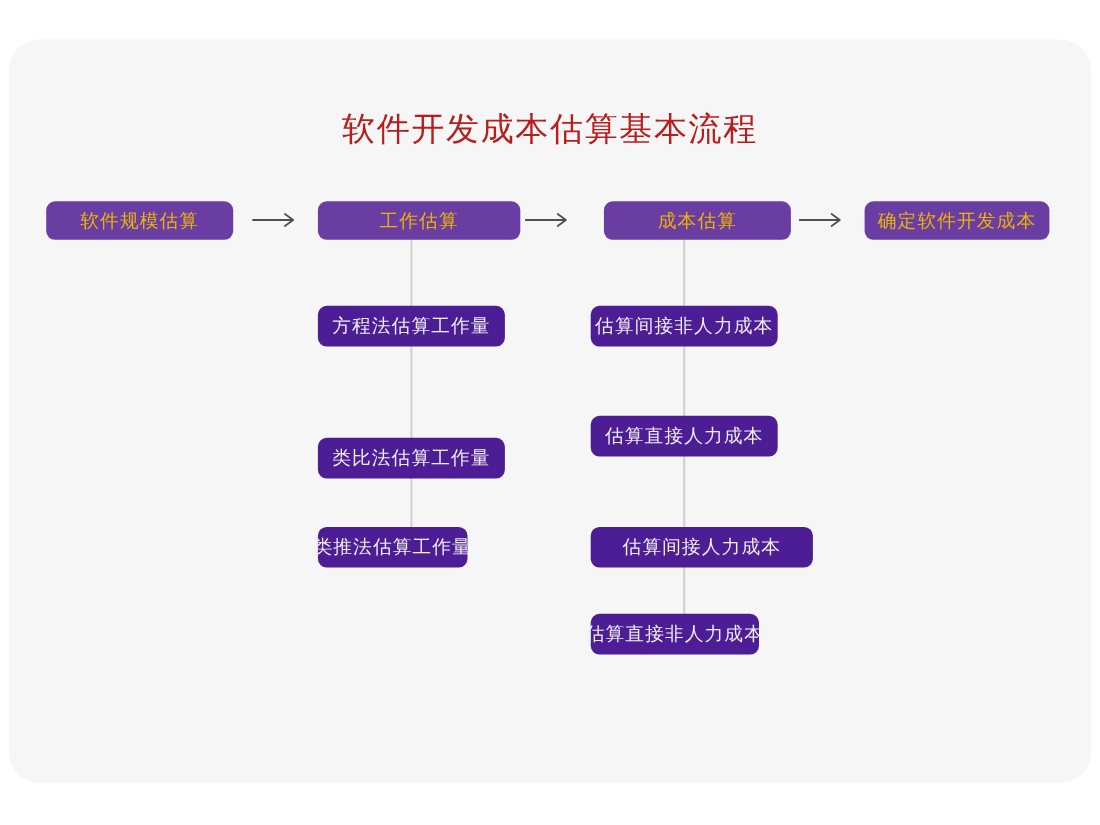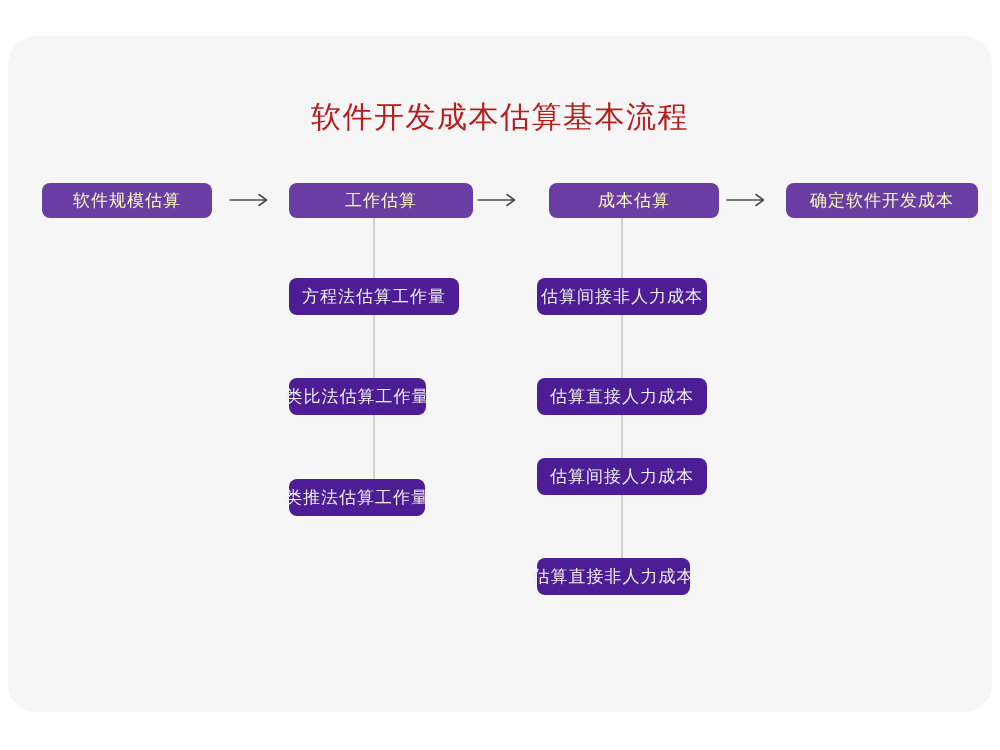--- a/index.html
+++ b/index.html
@@ -34,21 +34,21 @@
     align-items: center;
     justify-content: center;
     font-size: 17px;
     letter-spacing: 1px;
     box-sizing: border-box;
     white-space: nowrap;
     z-index: 2;
   }
   .purple {
     background: #6A3DA3;
-    color: #fef9c3;
+    color: #eab308;
   }
   .gray {
     background: #4c1d95;
     color: #EEEEEE;
     height: 37px;
     text-align: right;
   }
   .vline {
     position: absolute;
     width: 2px;
@@ -66,32 +66,32 @@
 <div class="card"></div>
 
 <div class="title">软件开发成本估算基本流程</div>
 
 <div class="vline" style="left:373px; top:218px; height:262px;"></div>
 <div class="vline" style="left:621px; top:218px; height:364px;"></div>
 
 <div class="node purple" style="left:42px;  top:183px; width:170px;">软件规模估算</div>
 <div class="node purple" style="left:289px; top:183px; width:184px;">工作估算</div>
 <div class="node purple" style="left:537px; top:183px; width:170px;margin-left:12px;">成本估算</div>
-<div class="node purple" style="left:786px; top:183px; width:192px;">确定软件开发成本</div>
+<div class="node purple" style="left:786px; top:183px; width:168px;">确定软件开发成本</div>
 
 <svg class="arrow" style="left:229px; top:193px;" width="42" height="14" viewBox="0 0 42 14">
   <path d="M1 7 H37 M30 1.5 L37.5 7 L30 12.5" fill="none" stroke="#4F4F4F" stroke-width="1.6" stroke-linecap="round" stroke-linejoin="round"></path>
 </svg>
 <svg class="arrow" style="left:477px; top:193px;" width="42" height="14" viewBox="0 0 42 14">
   <path d="M1 7 H37 M30 1.5 L37.5 7 L30 12.5" fill="none" stroke="#4F4F4F" stroke-width="1.6" stroke-linecap="round" stroke-linejoin="round"></path>
 </svg>
 <svg class="arrow" style="left:726px; top:193px;" width="42" height="14" viewBox="0 0 42 14">
   <path d="M1 7 H37 M30 1.5 L37.5 7 L30 12.5" fill="none" stroke="#4F4F4F" stroke-width="1.6" stroke-linecap="round" stroke-linejoin="round"></path>
 </svg>
 
 <div class="node gray" style="left:289px; top:278px; width:170px;">方程法估算工作量</div>
-<div class="node gray" style="left:289px; top:378px; width:137px;">类比法估算工作量</div>
+<div class="node gray" style="left:289px; top:398px; width:170px;">类比法估算工作量</div>
 <div class="node gray" style="left:289px; top:479px; width:136px;">类推法估算工作量</div>
 
 <div class="node gray" style="left:537px; top:278px; width:170px;">估算间接非人力成本</div>
 <div class="node gray" style="left:537px; top:378px; width:170px;">估算直接人力成本</div>
-<div class="node gray" style="left:537px; top:458px; width:170px;">估算间接人力成本</div>
+<div class="node gray" style="left:537px; top:479px; width:202px;">估算间接人力成本</div>
 <div class="node gray" style="left:537px; top:558px; width:153px;">估算直接非人力成本</div>
 
 </body></html>

